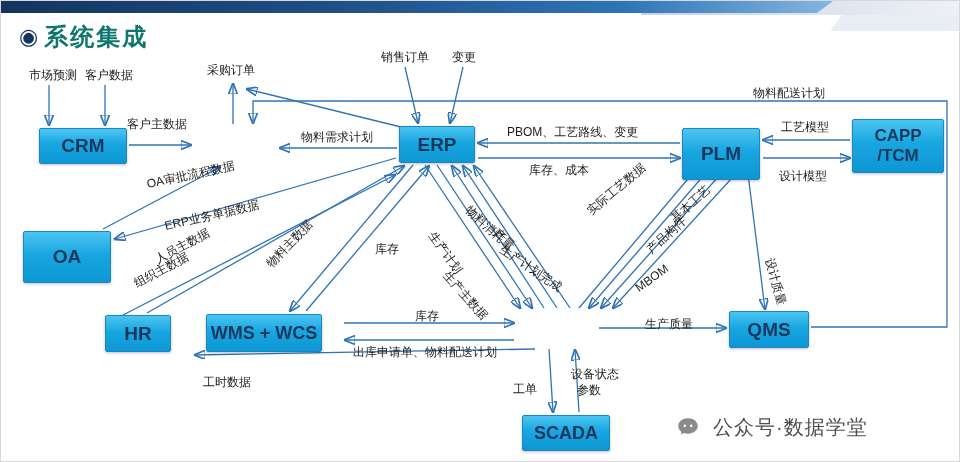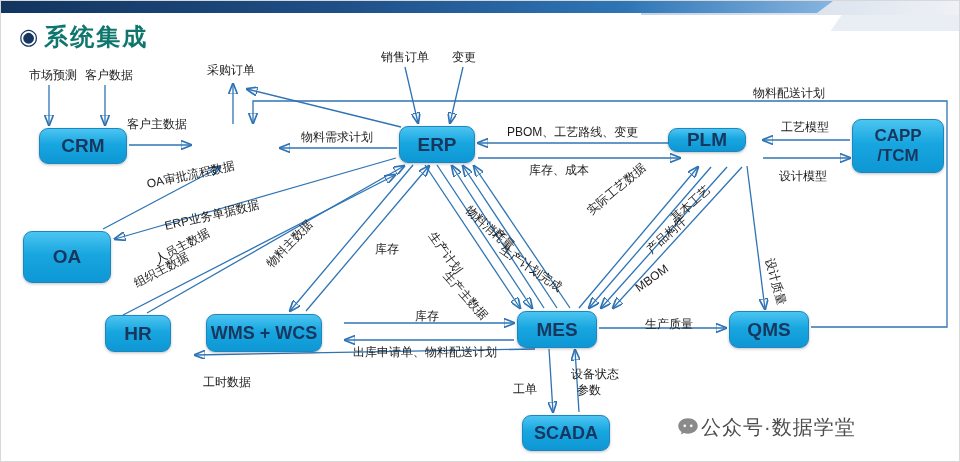--- a/index.html
+++ b/index.html
@@ -16,30 +16,30 @@
     background:linear-gradient(90deg,#12355f 0%,#1f4e86 40%,#2e75b6 75%,#86b5e0 100%);
     clip-path:polygon(0 0,100% 0,calc(100% - 16px) 100%,0 100%);}
   .title-row{position:absolute;left:18px;top:20px;display:flex;align-items:center;gap:6px;}
   .title-bullet{font-size:22px;color:#16365f;font-weight:bold;}
   .title-text{font-size:24px;color:#0f766e;font-weight:bold;letter-spacing:2px;}
   .arrows{position:absolute;left:0;top:0;}
   .arrows path{stroke:#2e74b5;stroke-width:1.3;fill:none;}
   .node{
     position:absolute;display:flex;align-items:center;justify-content:center;
     background:linear-gradient(180deg,#4cc5f1 0%,#18a6e0 45%,#0d97d4 100%);
-    border:1px solid #1d85bf;border-radius:9px;color:#17375e;
+    border:1px solid #1d85bf;border-radius:2px;color:#17375e;
     font-weight:bold;font-size:19px;box-shadow:0 1px 3px rgba(0,0,0,0.25);
     box-sizing:border-box;
   }
   .node.capp{flex-direction:column;line-height:1.2;font-size:17px;}
   .elabel{
     position:absolute;font-size:12px;color:#1c1c1c;white-space:nowrap;
     transform-origin:left center;line-height:1.25;
   }
-  .watermark{position:absolute;left:674px;top:413px;display:flex;align-items:center;gap:0;}
+  .watermark{position:absolute;left:674px;top:413px;display:flex;align-items:center;gap:12px;}
   .watermark .wm-text{font-size:20px;color:#4d4d4d;letter-spacing:1px;}
   .wm-icon{width:26px;height:26px;display:block;}
 </style>
 </head>
 <body>
 
 <div id="canvas">
 
   <div class="topbar-swish"></div>
   <div class="topbar-gray"></div>
@@ -88,29 +88,28 @@
     <path d="M598,327 L725,327" marker-end="url(#ah)"></path>
     <path d="M343,322 L513,322" marker-end="url(#ah)"></path>
     <path d="M513,339 L344,339" marker-end="url(#ah)"></path>
     <path d="M534,348 L194,354" marker-end="url(#ah)"></path>
     <path d="M548,348 L552,411" marker-end="url(#ah)"></path>
     <path d="M578,411 L574,349" marker-end="url(#ah)"></path>
   </svg>
 
   <div class="node" style="left:38px;top:127px;width:88px;height:36px">CRM</div>
   <div class="node" style="left:398px;top:125px;width:76px;height:37px">ERP</div>
-  <div class="node" style="left:667px;top:127px;width:78px;height:24px">PLM</div>
+  <div class="node" style="left:681px;top:127px;width:78px;height:52px">PLM</div>
   <div class="node capp" style="left:851px;top:118px;width:92px;height:54px">
     <span>CAPP</span>
     <span>/TCM</span>
   </div>
   <div class="node" style="left:22px;top:230px;width:88px;height:52px">OA</div>
   <div class="node" style="left:104px;top:314px;width:66px;height:37px">HR</div>
   <div class="node" style="left:205px;top:313px;width:116px;height:38px;font-size:18px">WMS + WCS</div>
-  <div class="node" style="left:516px;top:310px;width:80px;height:37px">MES</div>
   <div class="node" style="left:521px;top:414px;width:88px;height:36px;font-size:18px">SCADA</div>
   <div class="node" style="left:728px;top:310px;width:80px;height:37px">QMS</div>
 
   <div class="elabel" style="left:28px;top:67px">市场预测</div>
   <div class="elabel" style="left:84px;top:67px">客户数据</div>
   <div class="elabel" style="left:206px;top:62px">采购订单</div>
   <div class="elabel" style="left:380px;top:49px">销售订单</div>
   <div class="elabel" style="left:451px;top:49px">变更</div>
   <div class="elabel" style="left:752px;top:85px">物料配送计划</div>
   <div class="elabel" style="left:126px;top:116px">客户主数据</div>

